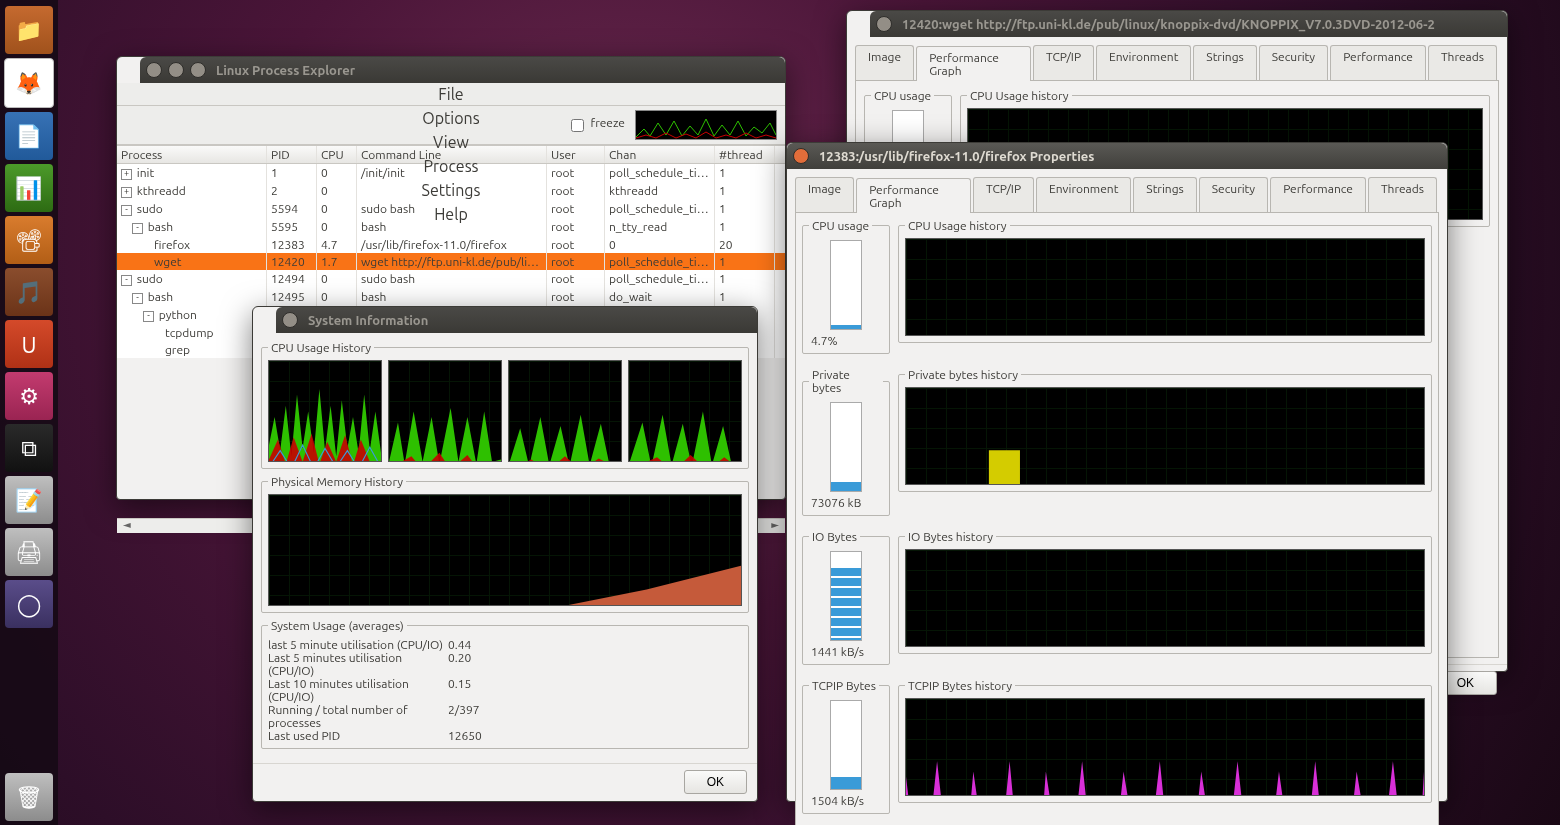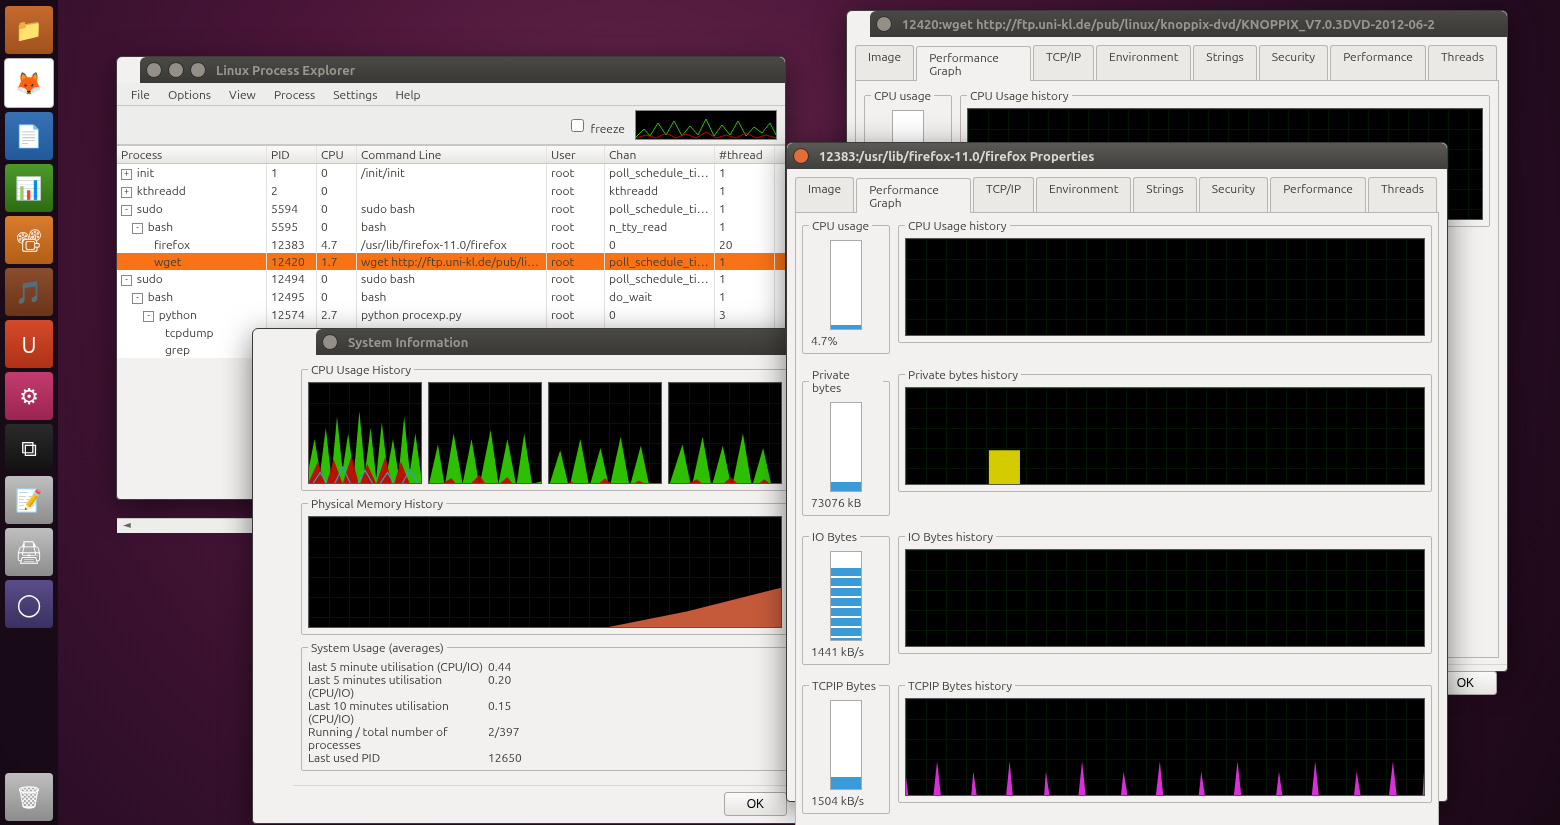--- a/index.html
+++ b/index.html
@@ -17,24 +17,24 @@
 .li-gray{background:linear-gradient(#bfbfbf,#8c8c8c);}
 .li-purple{background:linear-gradient(#5a4d8a,#3a3060);}
 .launcher .trash{margin-top:auto;margin-bottom:10px;}
 
 .window{position:absolute;background:#f2f1f0;border:1px solid #3c3b37;border-radius:6px 6px 4px 4px;box-shadow:0 8px 30px rgba(0,0,0,.5);}
 .titlebar{height:26px;background:linear-gradient(#5a5955,#403f3b);border-radius:6px 6px 0 0;display:flex;align-items:center;padding:0 6px;color:#dfdbd2;font-weight:bold;font-size:13px;}
 .titlebar.inactive{background:linear-gradient(#4a4946,#3a3935);color:#9a9790;margin-left:23px;}
 .win-btns{display:flex;gap:6px;margin-right:10px;}
 .win-btn{width:14px;height:14px;border-radius:50%;background:#938e86;border:1px solid #2e2d2a;}
 .win-btn.close{background:#e26d3a;}
-.menubar{height:22px;background:#ededeb;border-bottom:1px solid #c9c7c2;display:flex;align-items:center;padding:0 6px;gap:2px;font-size:12px;}
+.menubar{height:22px;background:#ededeb;border-bottom:1px solid #c9c7c2;display:flex;align-items:center;padding:0 6px;gap:2px;font-size:16px;flex-direction:column;}
 .menubar span{padding:2px 8px;}
 .toolbar{height:38px;background:#ededeb;border-bottom:1px solid #c9c7c2;display:flex;align-items:center;justify-content:flex-end;padding:0 8px;gap:10px;}
-.freeze-box{display:flex;align-items:flex-end;gap:4px;}
+.freeze-box{display:flex;align-items:flex-start;gap:4px;}
 .mini-graph{width:140px;height:28px;background:#000;border:1px solid #888;}
 
 .ptable{background:#fff;border-top:1px solid #c9c7c2;}
 .ptable-head,.ptable-row{display:grid;grid-template-columns:150px 50px 40px 190px 58px 110px 60px;font-size:12px;}
 .ptable-head{background:linear-gradient(#fafaf9,#e7e6e3);border-bottom:1px solid #c9c7c2;}
 .ptable-head>div,.ptable-row>div{padding:2px 4px;border-right:1px solid #e4e2de;white-space:nowrap;overflow:hidden;text-overflow:ellipsis;}
 .ptable-row.selected{background:#f97316;}
 .tree-toggle{display:inline-block;width:9px;height:9px;border:1px solid #888;text-align:center;line-height:7px;font-size:9px;margin-right:2px;vertical-align:1px;}
 .scroll-strip{display:flex;justify-content:space-between;padding:0 2px;height:14px;background:#ededeb;border-top:1px solid #c9c7c2;}
 .scroll-strip span{font-size:10px;color:#666;padding:0 4px;}
@@ -270,21 +270,21 @@
         </div>
       </div>
   </div>
   <div style="height:160px"></div>
   <div class="scroll-strip">
       <span>◄</span>
       <span>►</span>
     </div>
 </div>
 
-<div class="window" style="left:252px;top:328px;width:504px;height:494px;padding-left:40px;">
+<div class="window" style="left:252px;top:306px;width:504px;height:494px;">
   <div class="titlebar inactive">
     <div class="win-btns">
         <div class="win-btn"></div>
       </div>
     <span>System Information</span>
   </div>
   <div class="panel-body">
     <fieldset>
         <legend>CPU Usage History</legend>
       <div class="small-graphs">

